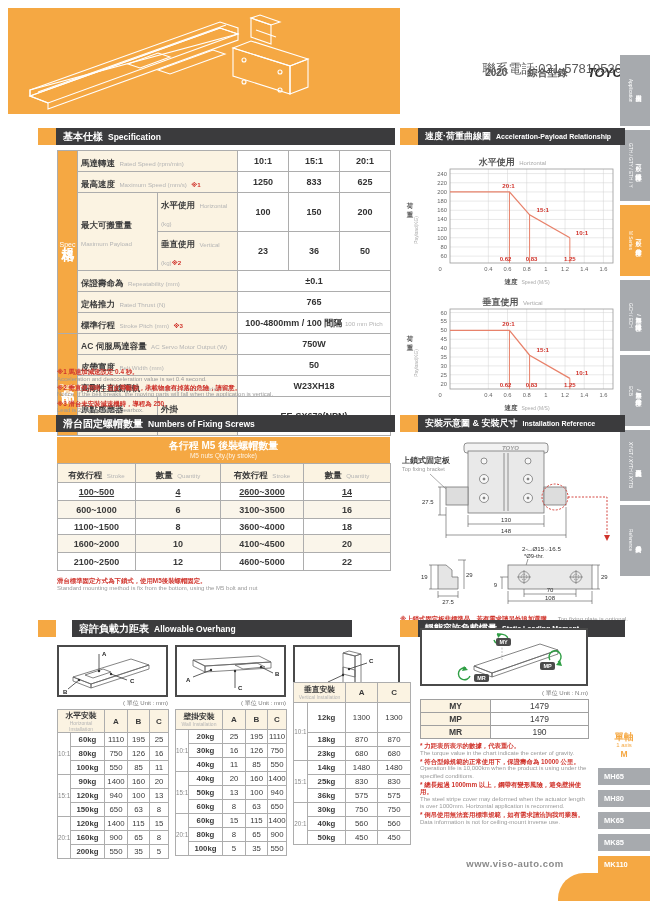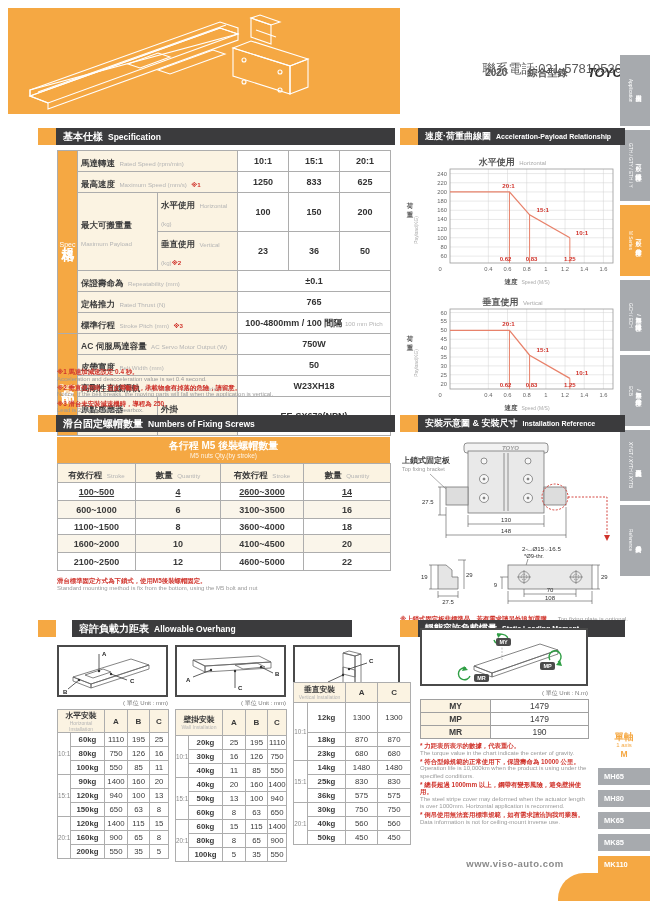--- a/index.html
+++ b/index.html
@@ -690,21 +690,21 @@
       <div class="abs" style="left: 175px; top: 709px; width: 111px;">
         <table class="oh" style="width:111px">
           <colgroup>
             <col style="width:13px">
             <col style="width:34px">
             <col style="width:23px">
             <col style="width:22px">
             <col style="width:19px">
           </colgroup>
           <tbody>
-            <tr class="ohhead" style="height:26px">
+            <tr class="ohhead" style="height:20px">
               <td colspan="2">
                 <div class="ohzh">壁掛安裝</div>
                 <div class="ohen">Wall Installation</div>
               </td>
               <td class="ohcol">A</td>
               <td class="ohcol">B</td>
               <td class="ohcol">C</td>
             </tr>
             <tr style="height:14px" class="grp">
               <td class="ratio" rowspan="3">10:1</td>

